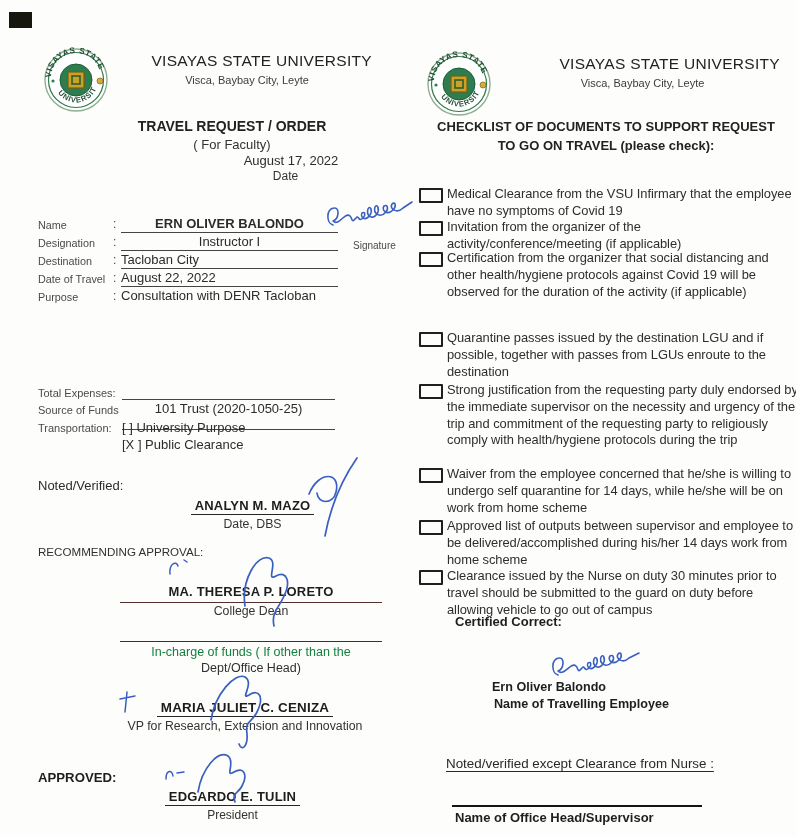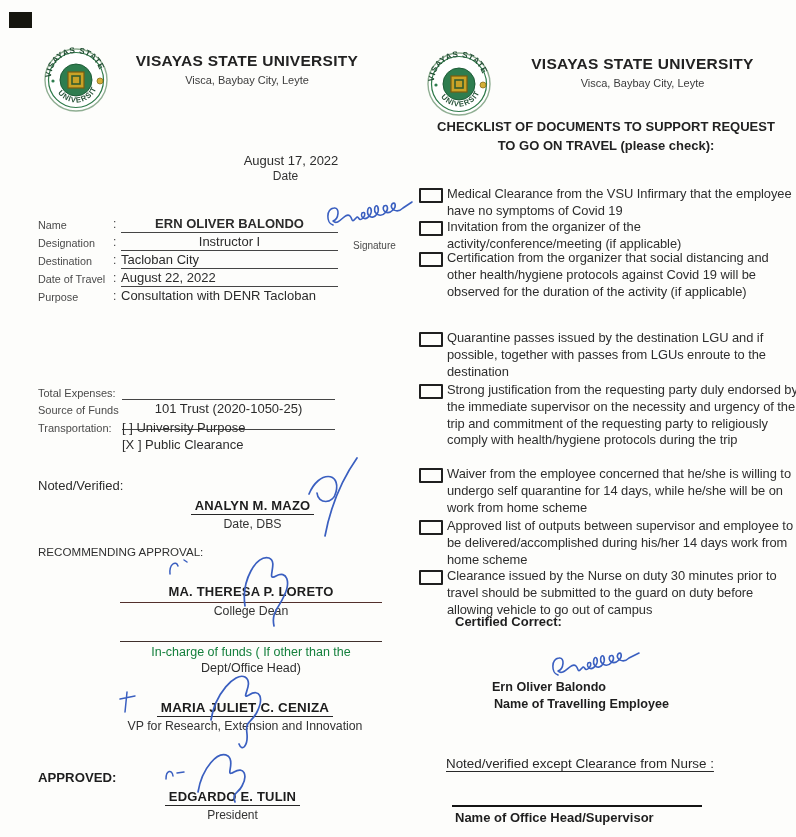--- a/index.html
+++ b/index.html
@@ -9,21 +9,21 @@
     position:relative;overflow:hidden;
     -webkit-font-smoothing:antialiased;
   }
   .abs{position:absolute;}
   .center{text-align:center;}
   .bold{font-weight:bold;color:#1e1e1e;}
   .gray-label{font-size:11px;color:#4a4a4a;}
   .scan-artifact{position:absolute;left:9px;top:12px;width:23px;height:16px;background:#16160f;}
 
   
-  .univ-name{font-size:15.5px;font-weight:bold;color:#222;letter-spacing:.3px;}
+  .univ-name{font-size:15.5px;font-weight:normal;color:#222;letter-spacing:.3px;text-align:right;}
   .univ-addr{font-size:11px;color:#3c3c3c;margin-top:4px;}
 
   
   .form-title{font-size:14px;font-weight:bold;color:#222;}
   .form-sub{font-size:13px;color:#333;margin-top:3px;}
   .field-row{position:absolute;left:0;width:415px;height:18px;}
   .field-label{position:absolute;left:38px;top:2px;font-size:10.8px;color:#4a4a4a;}
   .field-colon{position:absolute;left:113px;top:0;font-size:12px;color:#444;}
   .field-value{position:absolute;left:121px;width:217px;top:-1px;font-size:13px;color:#2b2b2b;padding-bottom:1px;}
   .u-line{border-bottom:1.4px solid #454545;}
@@ -73,20 +73,22 @@
     <textPath href="#arcB1" startOffset="12%">UNIVERSITY</textPath>
   </text>
 </svg>
 
 <div class="abs center" style="left:122px;top:52px;width:250px;">
   <div class="univ-name">VISAYAS STATE UNIVERSITY</div>
   <div class="univ-addr">Visca, Baybay City, Leyte</div>
 </div>
 
 <div class="abs center" style="left:56px;top:118px;width:352px;">
+  <div class="form-title">TRAVEL REQUEST / ORDER</div>
+  <div class="form-sub">( For Faculty)</div>
 </div>
 <div class="abs center" style="left:216px;top:153px;width:150px;font-size:13px;color:#2d2d2d;">August 17, 2022</div>
 <div class="abs center" style="left:213px;top:169px;width:145px;font-size:12px;color:#333;">Date</div>
 
 <div class="field-row" style="top:217px;">
   <span class="field-label">Name</span>
   <span class="field-colon">:</span>
   <span class="field-value u-line center bold">ERN OLIVER BALONDO</span>
 </div>
 <div class="field-row" style="top:235px;">

